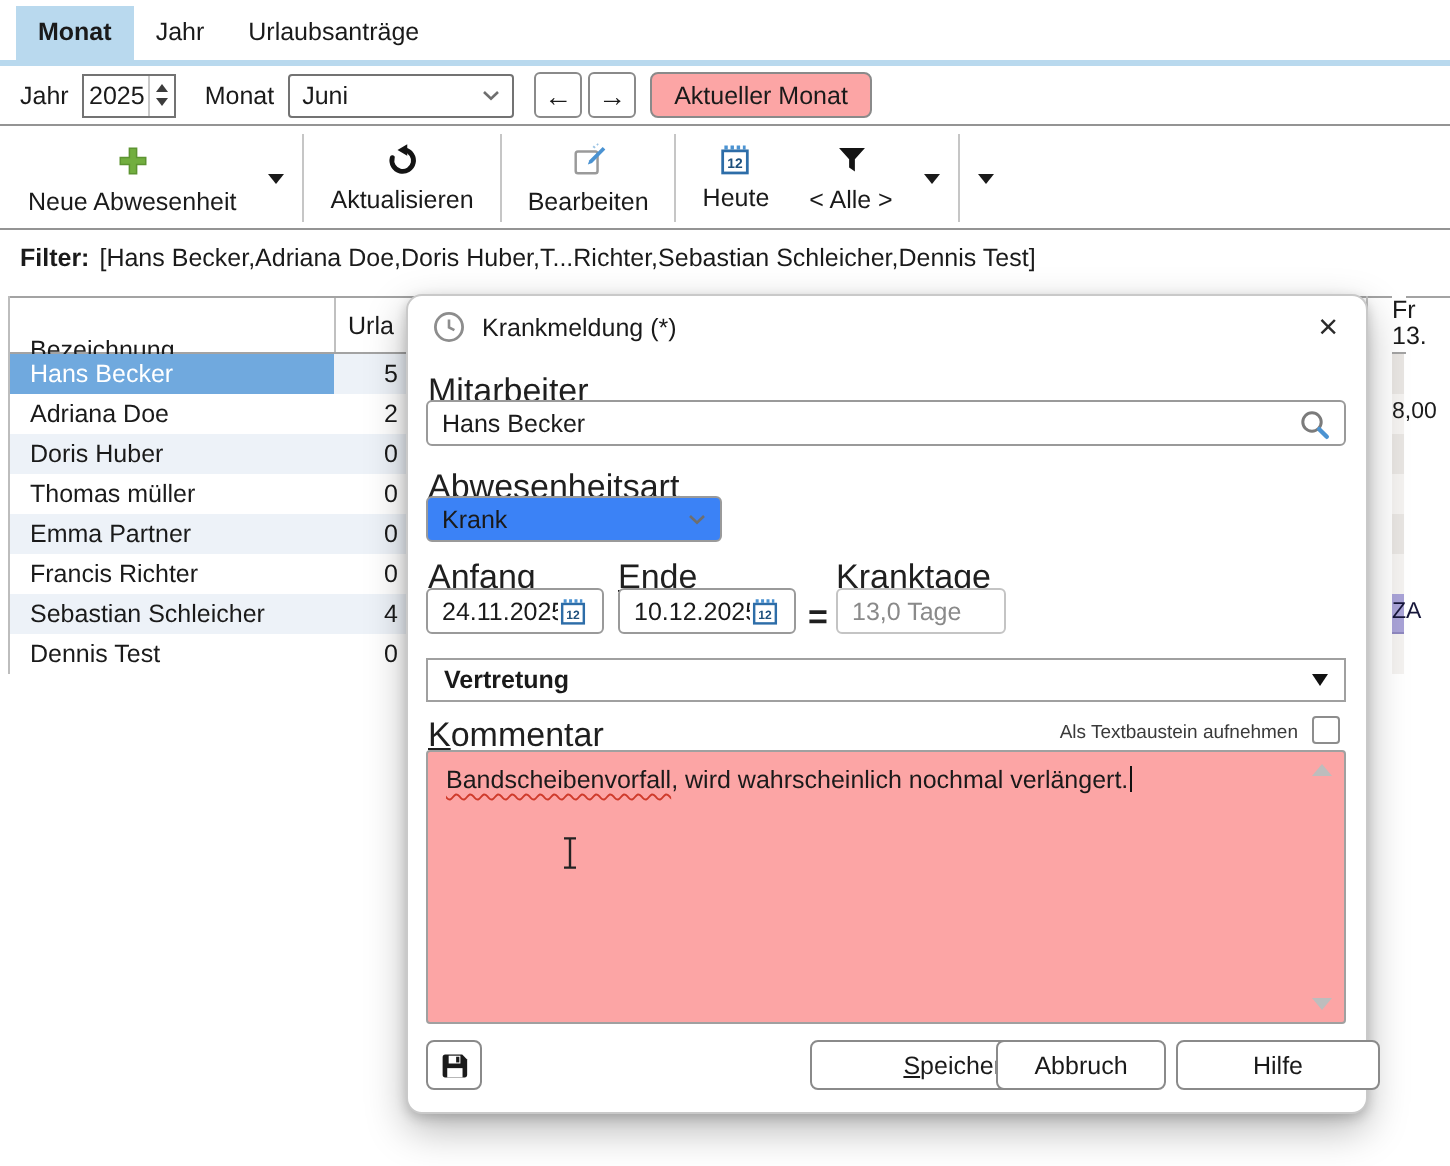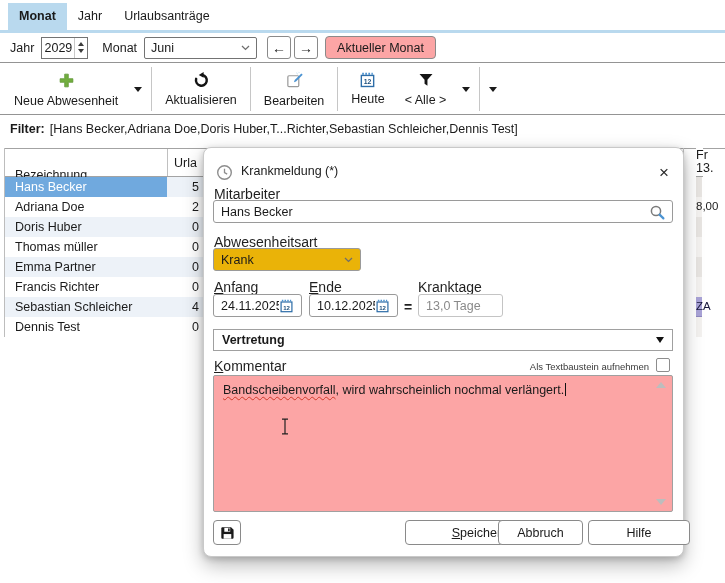--- a/index.html
+++ b/index.html
@@ -56,28 +56,28 @@
   .dhead { height:29px; border-bottom:1px solid #a3a3a3; text-align:right; padding:1px 7px 0 0; line-height:13px; background:#fff; }
   .dcell { height:20px; text-align:right; padding:3px 6px 0 0; font-size:11.5px; color:#1c1c1c; }
   .dcell.da { background:#e8e5e2; }
   .dcell.db { background:#f4f2f0; }
   .dcell.za { background:#a9a3d7; color:#16163a; border-bottom:1px solid #8f88c0; }
 
   
   .dialog { position:absolute; left:203px; top:147px; width:481px; height:410px; background:#fff;
     border:1px solid #c9c9c9; border-radius:8px;
     box-shadow:0 8px 20px rgba(0,0,0,.28), 0 2px 6px rgba(0,0,0,.18); }
-  .dtitle { position:absolute; top:16px; left:0; right:0; height:31px; display:flex; align-items:flex-start; padding:0 12px; }
+  .dtitle { position:absolute; top:0; left:0; right:0; height:31px; display:flex; align-items:center; padding:0 12px; }
   .dtitle .ttext { margin-left:8px; flex:1; }
   .dclose { font-size:17px; color:#2b2b2b; line-height:1; padding:0 2px; }
-  .dlabel { position:absolute; font-size:14px; color:#1f1f1f; }
+  .dlabel { position:absolute; font-size:17px; color:#1f1f1f; }
   .dinput { position:absolute; height:23px; border:1px solid #9a9a9a; border-radius:3px; background:#fff; display:flex; align-items:center; padding:0 7px; }
   .dinput .itext { flex:1; white-space:nowrap; overflow:hidden; }
   .dinput.disabled { border-color:#c4c4c4; color:#8a8a8a;justify-content:center; }
-  .dselect { position:absolute; height:23px; border:1px solid #9a9a9a; border-radius:3px; background:#eab308; display:flex; align-items:center; padding:0 7px; }
+  .dselect { position:absolute; height:23px; border:1px solid #9a9a9a; border-radius:3px; background:#3b82f6; display:flex; align-items:center; padding:0 7px; }
   .dselect .stext { flex:1; }
   .vbar { position:absolute; left:9px; width:460px; height:22px; border:1px solid #a0a0a0; display:flex; align-items:center; padding:0 8px; font-weight:bold; background:#fff; }
   .vbar .vcaret { margin-left:auto; width:0; height:0; border-left:4.5px solid transparent; border-right:4.5px solid transparent; border-top:6px solid #111; }
   .checkbox { position:absolute; width:14px; height:14px; border:1px solid #8d8d8d; border-radius:2px; background:#fff; }
   .smalllabel { position:absolute; font-size:9.5px; color:#3a3a3a; }
   .dtextarea { position:absolute; left:9px; width:460px; height:137px; border:1px solid #a0a0a0; border-radius:2px; background:#fca5a5; padding:6px 18px 18px 9px; line-height:16px; }
   .squiggle { text-decoration:underline; text-decoration-style:wavy; text-decoration-color:#cf3a2a; text-decoration-thickness:1px; text-underline-offset:2px; }
   .tcaret { display:inline-block; width:1px; height:13px; background:#111; vertical-align:-2px; margin-left:1px; }
   .scroll-up { position:absolute; top:6px; right:6px; width:0; height:0; border-left:5px solid transparent; border-right:5px solid transparent; border-bottom:6px solid #bdbdbd; }
   .scroll-dn { position:absolute; bottom:6px; right:6px; width:0; height:0; border-left:5px solid transparent; border-right:5px solid transparent; border-top:6px solid #bdbdbd; }
@@ -94,21 +94,21 @@
   <div class="tabbar">
     <div class="tab active">Monat</div>
     <div class="tab">Jahr</div>
     <div class="tab">Urlaubsanträge</div>
   </div>
   <div class="tabstrip"></div>
 
   <div class="controlrow">
     <span class="lbl">Jahr</span>
     <div class="spinner">
-      <span class="num">2029</span>
+      <span class="num">2025</span>
       <span class="arrows">
         <span class="tri-up"></span>
         <span class="tri-dn"></span>
       </span>
     </div>
     <span class="lbl">Monat</span>
     <div class="combo">
       <span class="ctext">Juni</span>
       <svg width="9" height="6" viewBox="0 0 9 6">
           <path d="M1 1l3.5 3.4L8 1" fill="none" stroke="#6e6e6e" stroke-width="1.3"></path>

